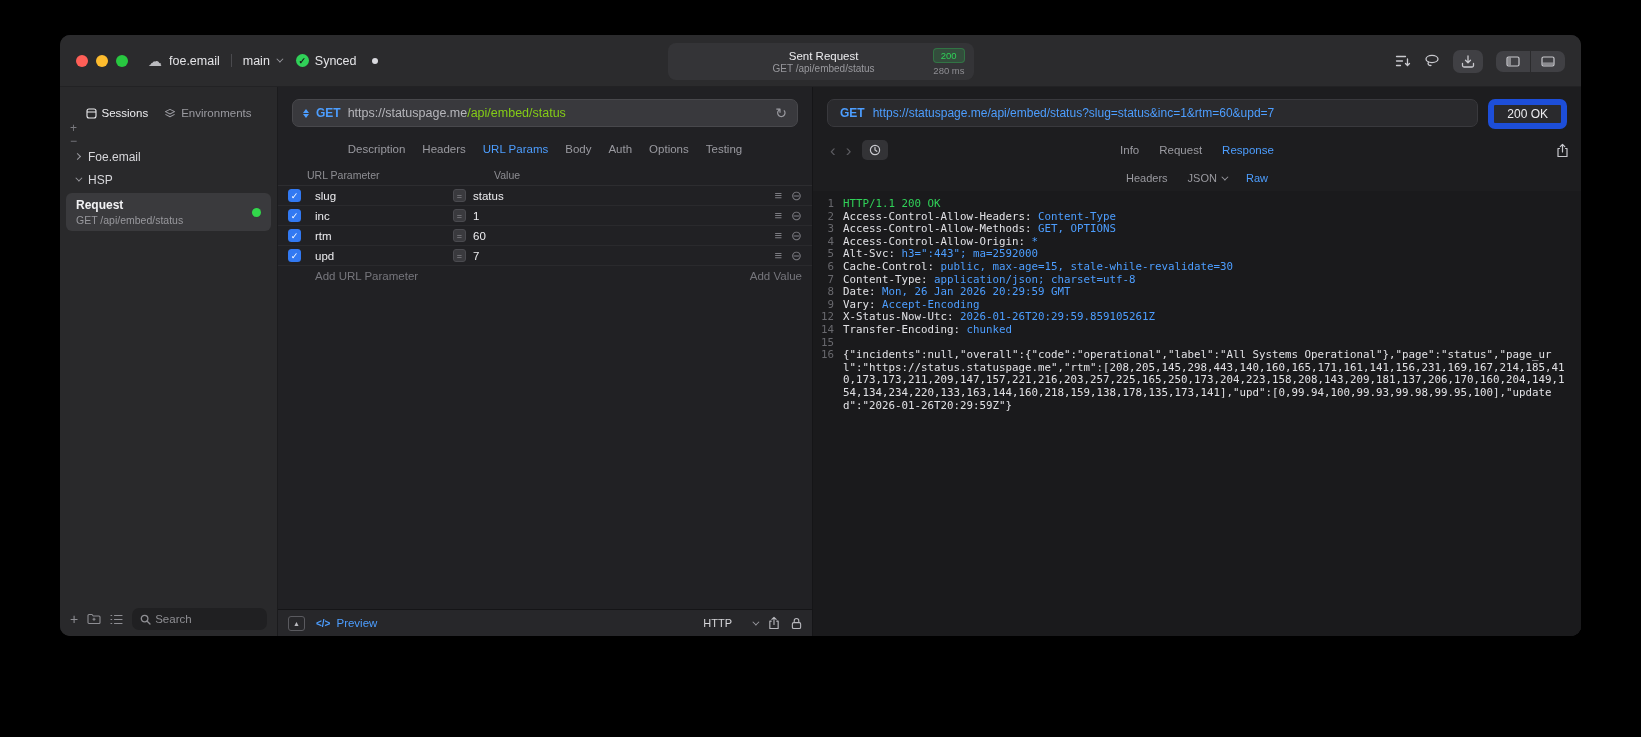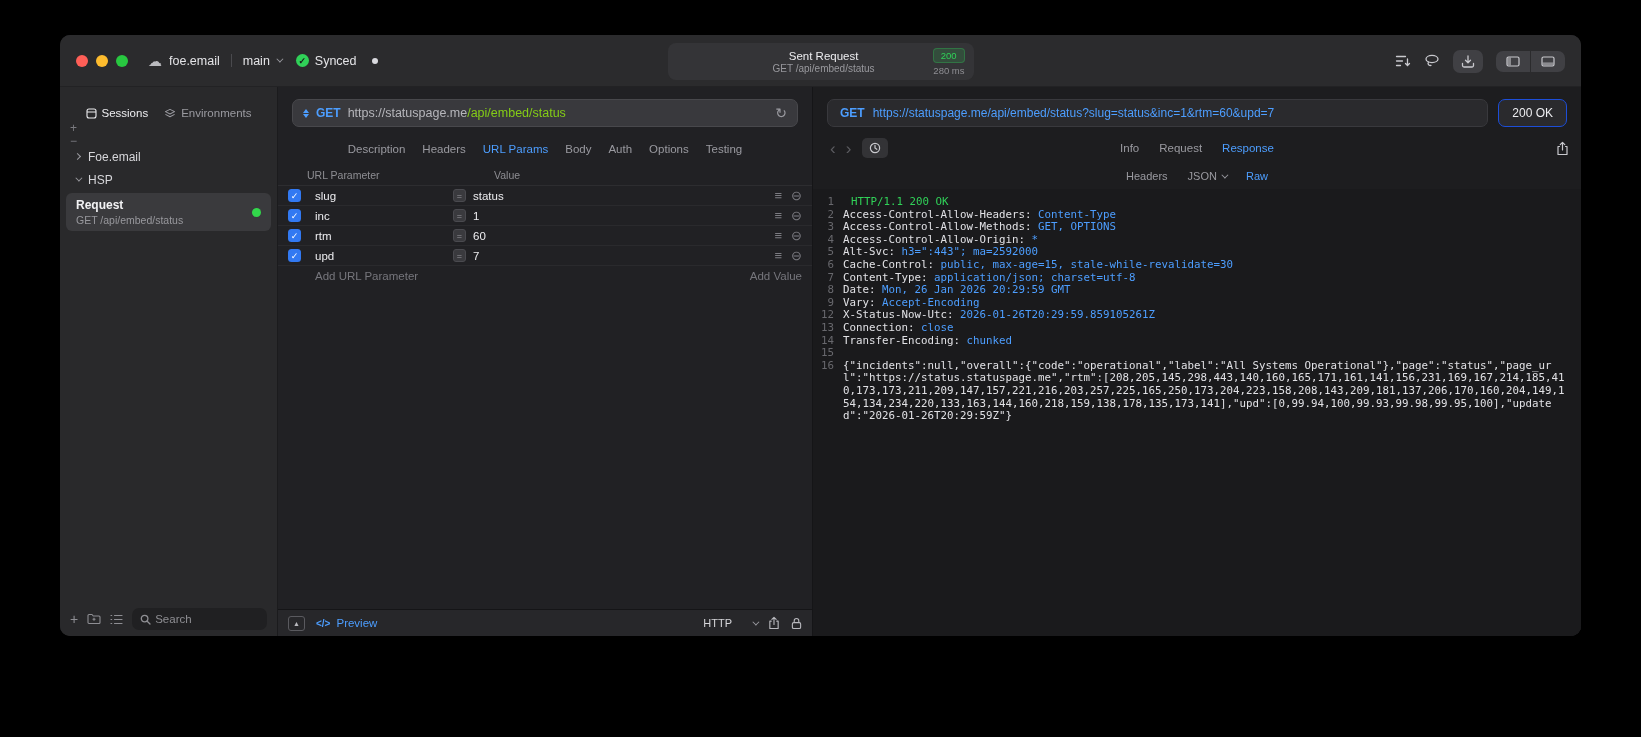--- a/index.html
+++ b/index.html
@@ -118,42 +118,42 @@
   .code-glyph { font-size:10px; font-weight:700; }
   .http-select { margin-left:auto; display:flex; align-items:center; gap:20px; color:#d6d6da; font-size:11px; }
   .footer-ic { color:#b9b9be; }
 
   
   .response-pane { flex:1; background:#1d1d1f; display:flex; flex-direction:column; min-width:0; }
   .resp-top { padding:12px 14px 6px; display:flex; gap:10px; }
   .resp-url { flex:1; height:28px; background:#2a2a2d; border:1px solid #39393d; border-radius:7px;
               display:flex; align-items:center; gap:8px; padding:0 12px; overflow:hidden; }
   .resp-url-text { color:#4d9eff; font-size:12px; white-space:nowrap; overflow:hidden; text-overflow:ellipsis; }
-  .resp-status { height:28px; background:#2a2a2d; border:1px solid #1d4ed8; border-radius:7px;
+  .resp-status { height:28px; background:#2a2a2d; border:6px solid #1d4ed8; border-radius:7px;
                  display:flex; align-items:center; padding:9px 13px; color:#ededf0; font-size:12px; white-space:nowrap; }
   .resp-nav { flex:0 0 30px; display:flex; align-items:center; padding:0 12px; position:relative; }
   .nav-arrow { color:#5c5c61; font-size:17px; line-height:1; padding:0 5px; }
   .clock-btn { margin-left:6px; background:#333336; border-radius:5px; padding:4px 7px; color:#c9c9ce; }
   .resp-tabs { position:absolute; left:50%; transform:translateX(-50%); display:flex; gap:20px;
                font-size:11.5px; color:#9a9aa0; }
   .resp-tab.active { color:#4d9eff; }
   .export-btn { margin-left:auto; color:#c9c9ce; }
   .resp-subtabs { flex:0 0 26px; display:flex; align-items:center; justify-content:center; gap:20px;
                   font-size:11px; color:#9a9aa0; }
   .subtab { display:flex; align-items:center; gap:4px; }
   .subtab.active { color:#4d9eff; }
   .code-area { flex:1; background:#1a1a1c; padding:7px 0; overflow:hidden;
                font-family:"DejaVu Sans Mono","Liberation Mono",monospace;
                font-size:10.8px; line-height:12.6px; }
   .code-line { display:flex; }
   .gutter { flex:0 0 30px; text-align:right; padding-right:9px; color:#68686d; user-select:none; }
   .code-text { flex:1; padding-right:14px; white-space:pre-wrap; word-break:break-all; color:#e1e1e5; }
   .sg-h, .sg-p { color:#e1e1e5; }
   .sg-v { color:#4d9eff; }
-  .sg-g { color:#30d158;margin-left:8px; }
+  .sg-g { color:#30d158; }
 </style>
 </head>
 <body>
 
 <div class="window">
 
   <div class="titlebar">
     <div class="traffic">
       <span class="tl red"></span>
       <span class="tl yellow"></span>
@@ -474,24 +474,20 @@
           </div>
           <div class="code-line">
             <span class="gutter">9</span>
             <span class="code-text"><span class="sg-h">Vary: </span><span class="sg-v">Accept-Encoding</span></span>
           </div>
           <div class="code-line">
             <span class="gutter">12</span>
             <span class="code-text"><span class="sg-h">X-Status-Now-Utc: </span><span class="sg-v">2026-01-26T20:29:59.859105261Z</span></span>
           </div>
           <div class="code-line">
-            <span class="gutter">13</span>
-            <span class="code-text"><span class="sg-h">Connection: </span><span class="sg-v">close</span></span>
-          </div>
-          <div class="code-line">
             <span class="gutter">14</span>
             <span class="code-text"><span class="sg-h">Transfer-Encoding: </span><span class="sg-v">chunked</span></span>
           </div>
           <div class="code-line">
             <span class="gutter">15</span>
             <span class="code-text">&nbsp;</span>
           </div>
           <div class="code-line">
             <span class="gutter">16</span>
             <span class="code-text"><span class="sg-p">{"incidents":null,"overall":{"code":"operational","label":"All Systems Operational"},"page":"status","page_url":"https://status.statuspage.me","rtm":[208,205,145,298,443,140,160,165,171,161,141,156,231,169,167,214,185,410,173,173,211,209,147,157,221,216,203,257,225,165,250,173,204,223,158,208,143,209,181,137,206,170,160,204,149,154,134,234,220,133,163,144,160,218,159,138,178,135,173,141],"upd":[0,99.94,100,99.93,99.98,99.95,100],"updated":"2026-01-26T20:29:59Z"}</span></span>

